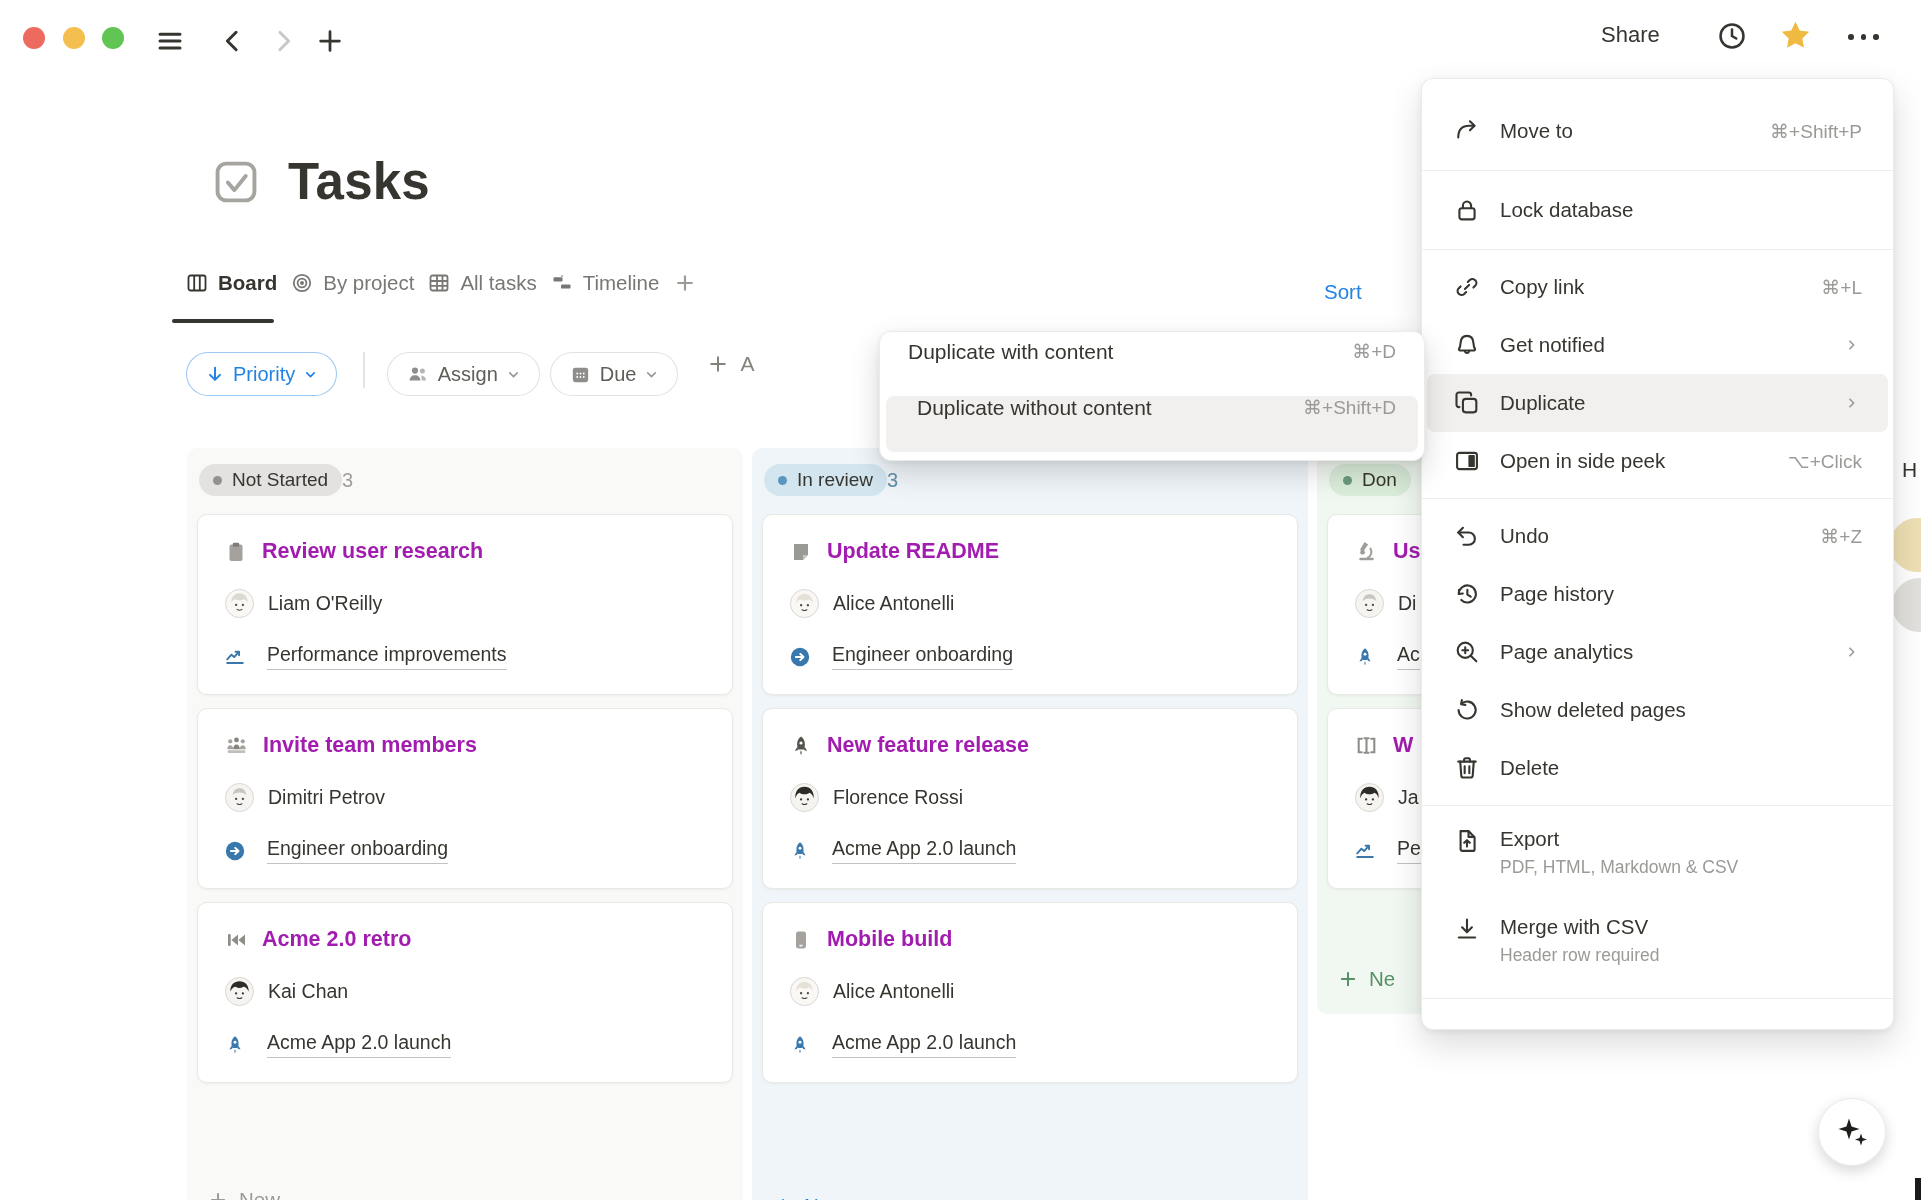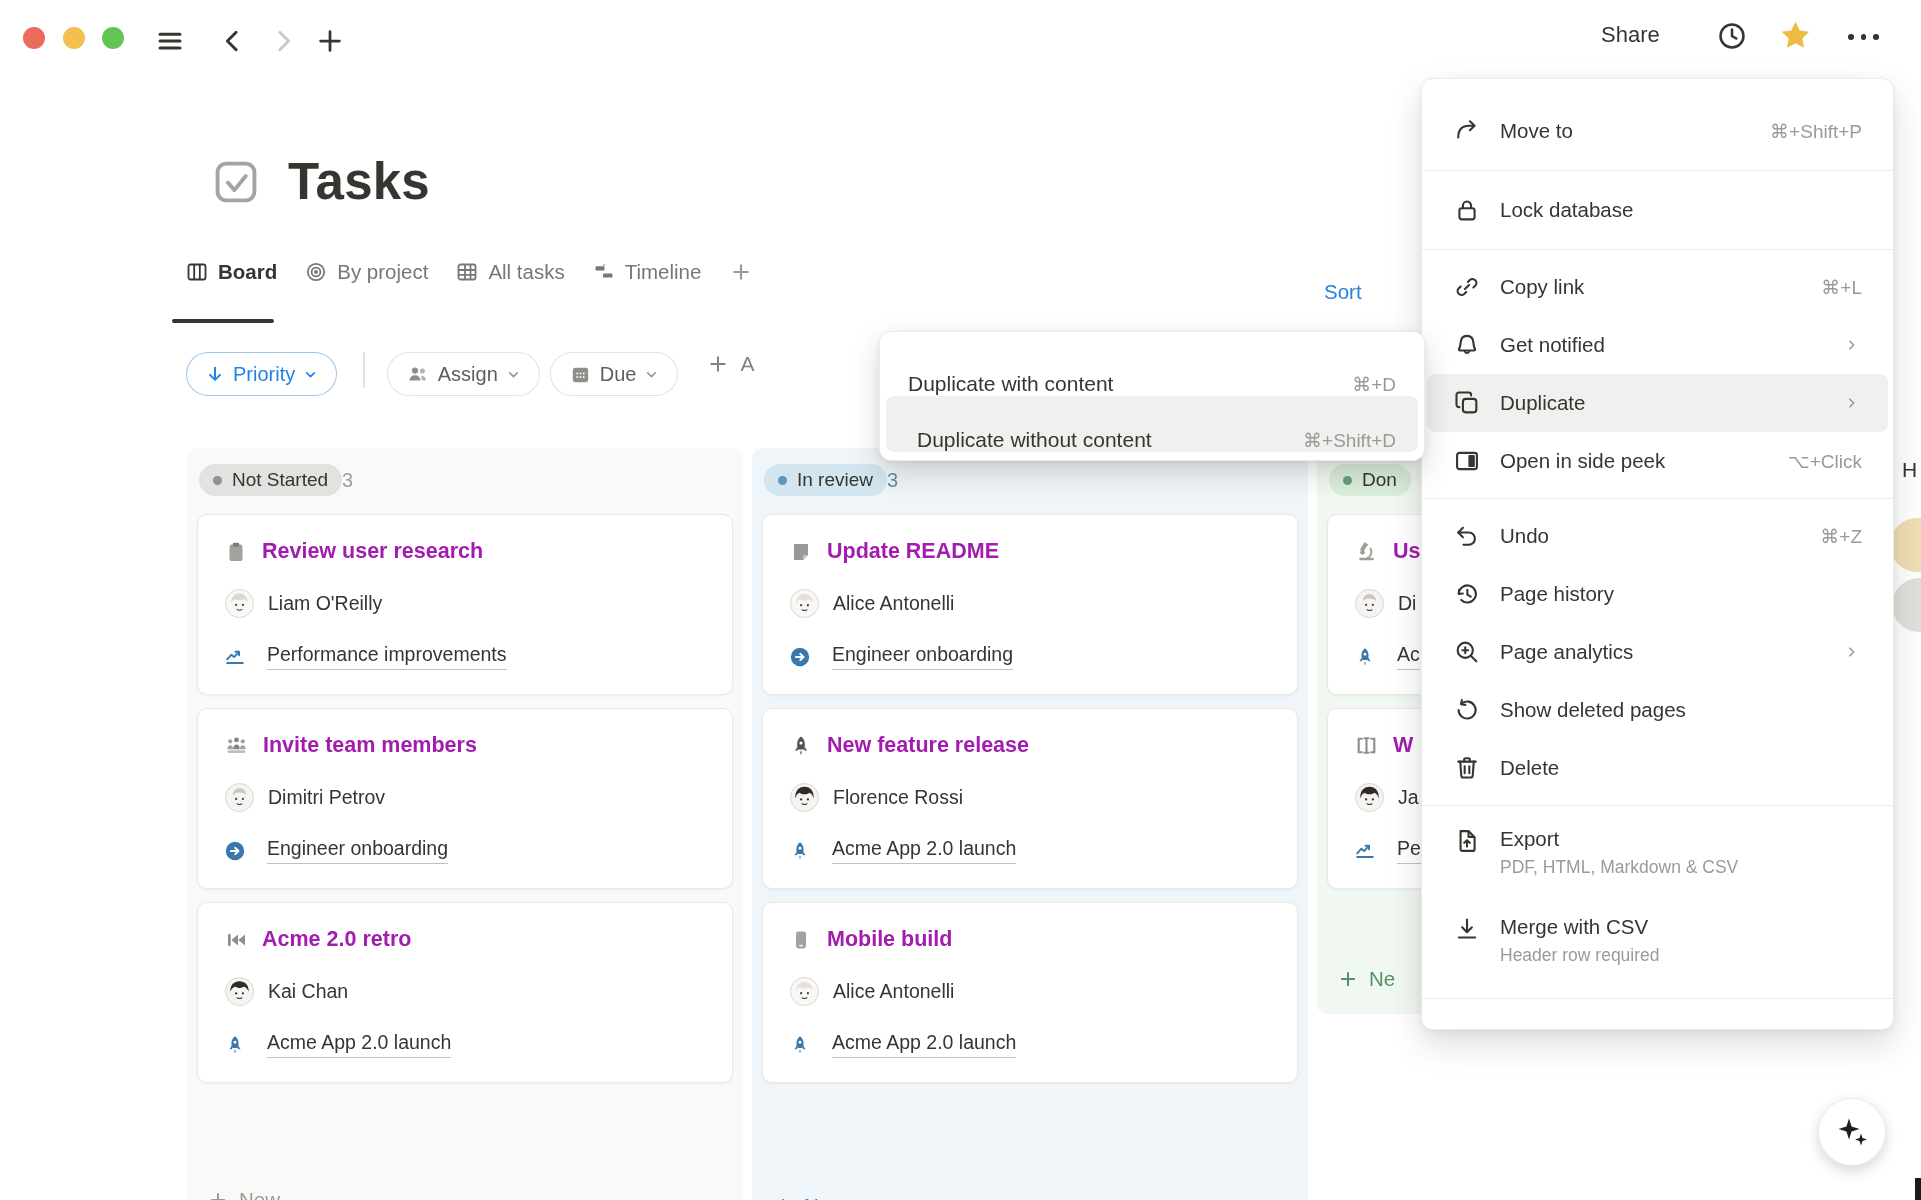--- a/index.html
+++ b/index.html
@@ -16,21 +16,21 @@
   .nav-ic.dim { color:#c9c8c5; }
   .share-btn { position:absolute; left:1601px; top:22px; font-size:22px; color:#37352f; }
   .dots { display:flex; gap:7px; }
   .dots i { width:5.5px; height:5.5px; border-radius:50%; background:#37352f; }
 
   
   .title-row { position:absolute; left:210px; top:152px; display:flex; align-items:center; gap:26px; }
   .page-title { font-size:51px; font-weight:700; letter-spacing:.2px; }
 
   
-  .tabs { position:absolute; left:185px; top:259px; display:flex; align-items:center; gap:27px; }
+  .tabs { position:absolute; left:185px; top:270px; display:flex; align-items:center; gap:13px; }
   .tab { display:flex; align-items:center; gap:9px; font-size:20.5px; color:#787774; font-weight:500; cursor:pointer; }
   .tab.active { color:#37352f; font-weight:700; }
   .tab-underline { position:absolute; left:172px; top:319px; width:102px; height:3.5px; background:#37352f; border-radius:2px; }
   .filter-lbl { font-size:20.5px; color:#787774; margin-left:244px; cursor:pointer; }
   .sort-lbl { font-size:20.5px; color:#2383e2; font-weight:500; cursor:pointer; }
 
   
   .pill-row { position:absolute; left:186px; top:352px; height:45px; display:flex; align-items:flex-start; }
   .pill { display:flex; align-items:center; gap:8px; height:44px; padding:0 18px; border-radius:22px;
           background:#fff; border:1.5px solid rgba(55,53,47,.14); font-size:20px; color:#5f5e59; cursor:pointer; }
@@ -77,21 +77,21 @@
   .cm-ic { width:28px; color:#37352f; margin-right:19px; flex:0 0 28px; }
   .cm-label { font-size:20.5px; color:#37352f; }
   .cm-sub { font-size:17.5px; color:#9b9a97; margin-top:6px; }
   .cm-right { margin-left:auto; font-size:19px; color:#9b9a97; }
   .cm-chev { margin-left:auto; color:#9b9a97; }
   .cm-footer { height:30px; }
 
   
   .sub { position:absolute; left:879px; top:331px; width:546px; background:#fff; border-radius:12px;
          border:1px solid #ebebe9; box-shadow:0 12px 30px rgba(0,0,0,.16), 0 2px 6px rgba(0,0,0,.06); z-index:50; padding:8px 6px; }
-  .sub-item { display:flex; align-items:flex-end; height:56px; padding:0 22px; border-radius:8px; cursor:pointer; }
+  .sub-item { display:flex; align-items:flex-start; height:56px; padding:0 22px; border-radius:8px; cursor:pointer; }
   .sub-item.hl { background:#f1f0ee;padding-left:31px; }
   .sub-label { font-size:21px; color:#37352f; }
   .sub-short { margin-left:auto; font-size:19px; color:#9b9a97; }
 
   
   .h-frag { position:absolute; left:1902px; top:458px; font-size:21px; font-weight:500; color:#37352f; }
   .circ-y { position:absolute; left:1890px; top:518px; width:54px; height:54px; border-radius:50%; background:#eedfb4; }
   .circ-g { position:absolute; left:1892px; top:578px; width:54px; height:54px; border-radius:50%; background:#e1e0dd; }
   .corner-sliver { position:absolute; right:0; bottom:0; width:6px; height:22px; background:#1a1a1a; }
 

